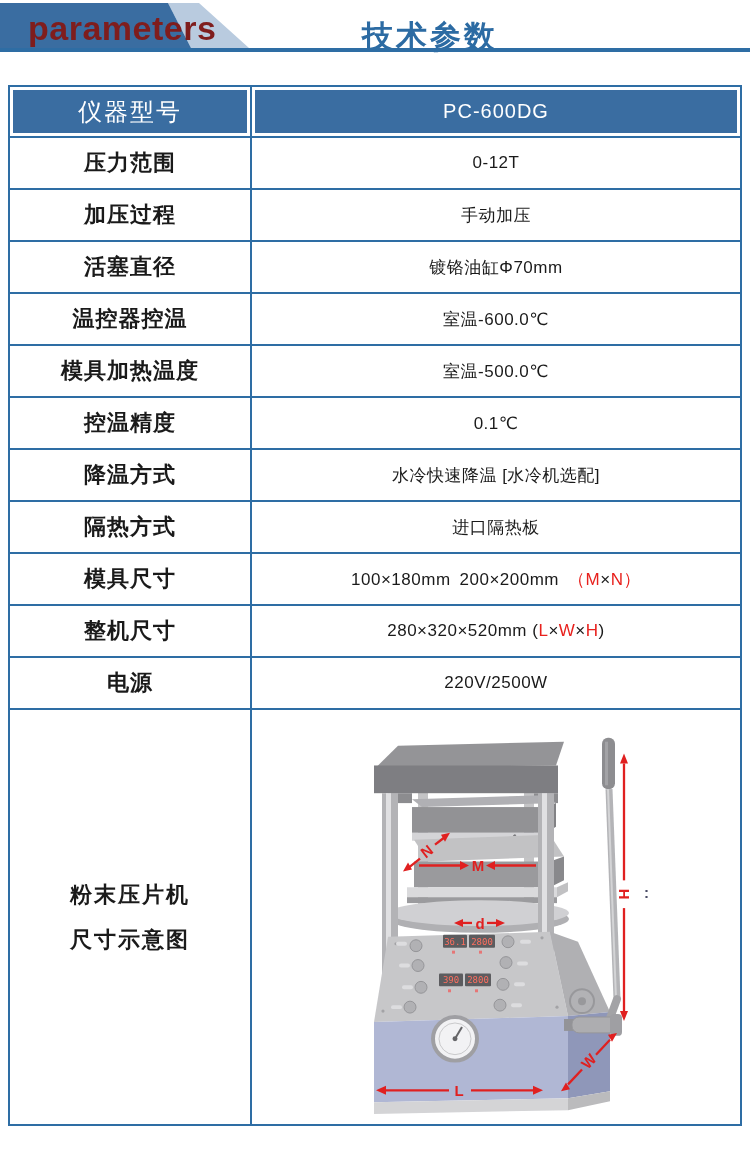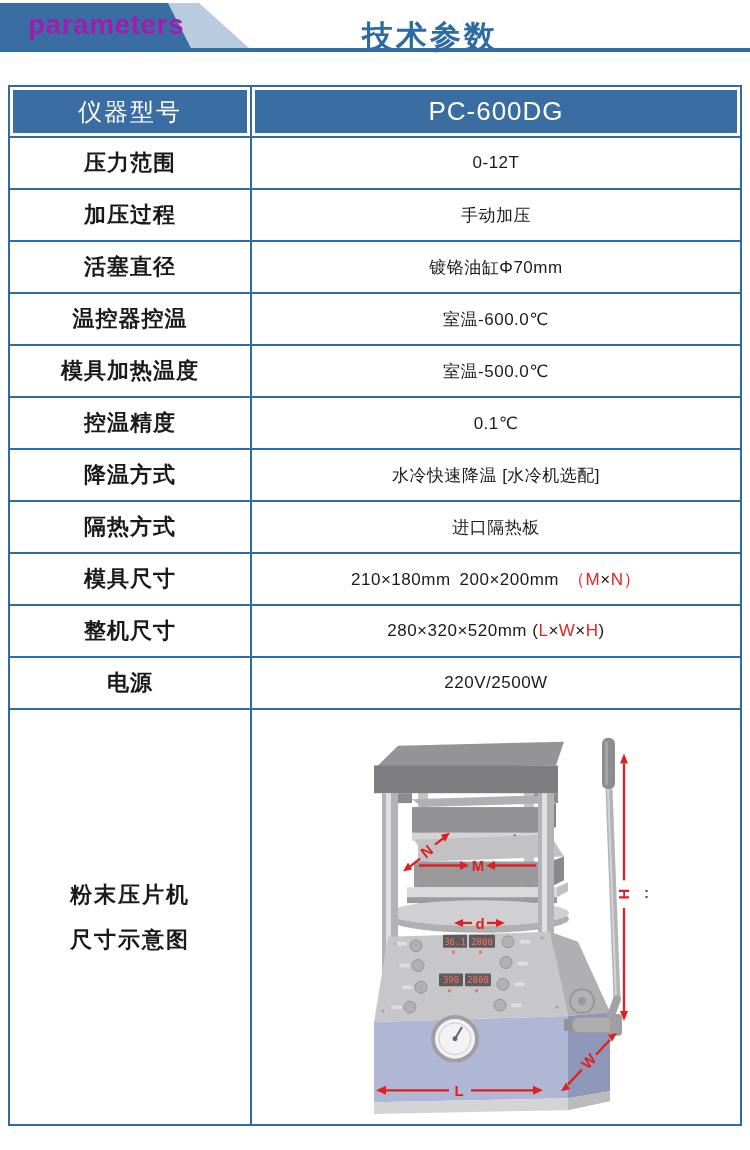--- a/index.html
+++ b/index.html
@@ -6,30 +6,30 @@
   body{
     width:750px;height:1150px;background:#ffffff;position:relative;
     font-family:"Liberation Sans","DejaVu Sans",sans-serif;
   }
   
   .topbar{position:relative;height:52px}
   .shape-light{position:absolute;left:0;top:3px;width:260px;height:45px;background:#b9cbdf;
     clip-path:polygon(168px 0,199px 0,249px 45px,191px 45px);}
   .shape-dark{position:absolute;left:0;top:3px;width:210px;height:45px;background:#3a6da1;
     clip-path:polygon(0 0,168px 0,191px 45px,0 45px);}
-  .badge{position:absolute;left:28px;top:9px;color:#a21caf;font-size:28px;font-weight:bold;letter-spacing:.5px}
+  .badge{position:absolute;left:28px;top:9px;color:#7f1d1d;font-size:34px;font-weight:bold;letter-spacing:.5px}
   .page-title{position:absolute;left:110px;right:0;top:16px;text-align:center;color:#2c6ba3;
     font-size:31px;font-weight:bold;letter-spacing:3px}
   .rule{position:absolute;left:0;top:48px;width:750px;height:4px;background:#2e6da4}
   
   table.spec{border-collapse:collapse;width:734px;table-layout:fixed;margin:33px 0 0 8px}
   table.spec td{border:2px solid #2e6da4;text-align:center;vertical-align:middle;padding:0;color:#1a1a1a}
   tr.hd td{height:49px;background:#3a6da1;box-shadow:inset 0 0 0 3px #ffffff;color:#ffffff}
   tr.hd td.lbl{font-size:24px;font-weight:normal;letter-spacing:2px}
-  tr.hd td.val{font-size:26px;letter-spacing:1px}
+  tr.hd td.val{font-size:20px;letter-spacing:1px}
   tr.r td{height:50px}
   td.lbl{font-weight:bold;font-size:22px;letter-spacing:1px}
   td.val{font-size:17px;letter-spacing:.5px}
   .red{color:#e8211d}
   tr.diag td{height:414px}
   td.diaglbl div{margin:15px 12px;font-size:22px;font-weight:bold;letter-spacing:2px}
   td.diagcell{position:relative;padding:0}
   td.diagcell svg{display:block;width:100%;height:100%}
 </style>
 </head>
@@ -89,21 +89,21 @@
     <td class="val"><span>水冷快速降温 [水冷机选配]</span></td>
   </tr>
 
   <tr class="r">
     <td class="lbl">隔热方式</td>
     <td class="val"><span>进口隔热板</span></td>
   </tr>
 
   <tr class="r">
     <td class="lbl">模具尺寸</td>
-    <td class="val"><span>210×180mm 200×200mm </span><span class="red">（M</span><span>×</span><span class="red">N）</span></td>
+    <td class="val"><span>100×180mm 200×200mm </span><span class="red">（M</span><span>×</span><span class="red">N）</span></td>
   </tr>
 
   <tr class="r">
     <td class="lbl">整机尺寸</td>
     <td class="val"><span>280×320×520mm (</span><span class="red">L</span><span>×</span><span class="red">W</span><span>×</span><span class="red">H</span><span>)</span></td>
   </tr>
 
   <tr class="r">
     <td class="lbl">电源</td>
     <td class="val"><span>220V/2500W</span></td>

